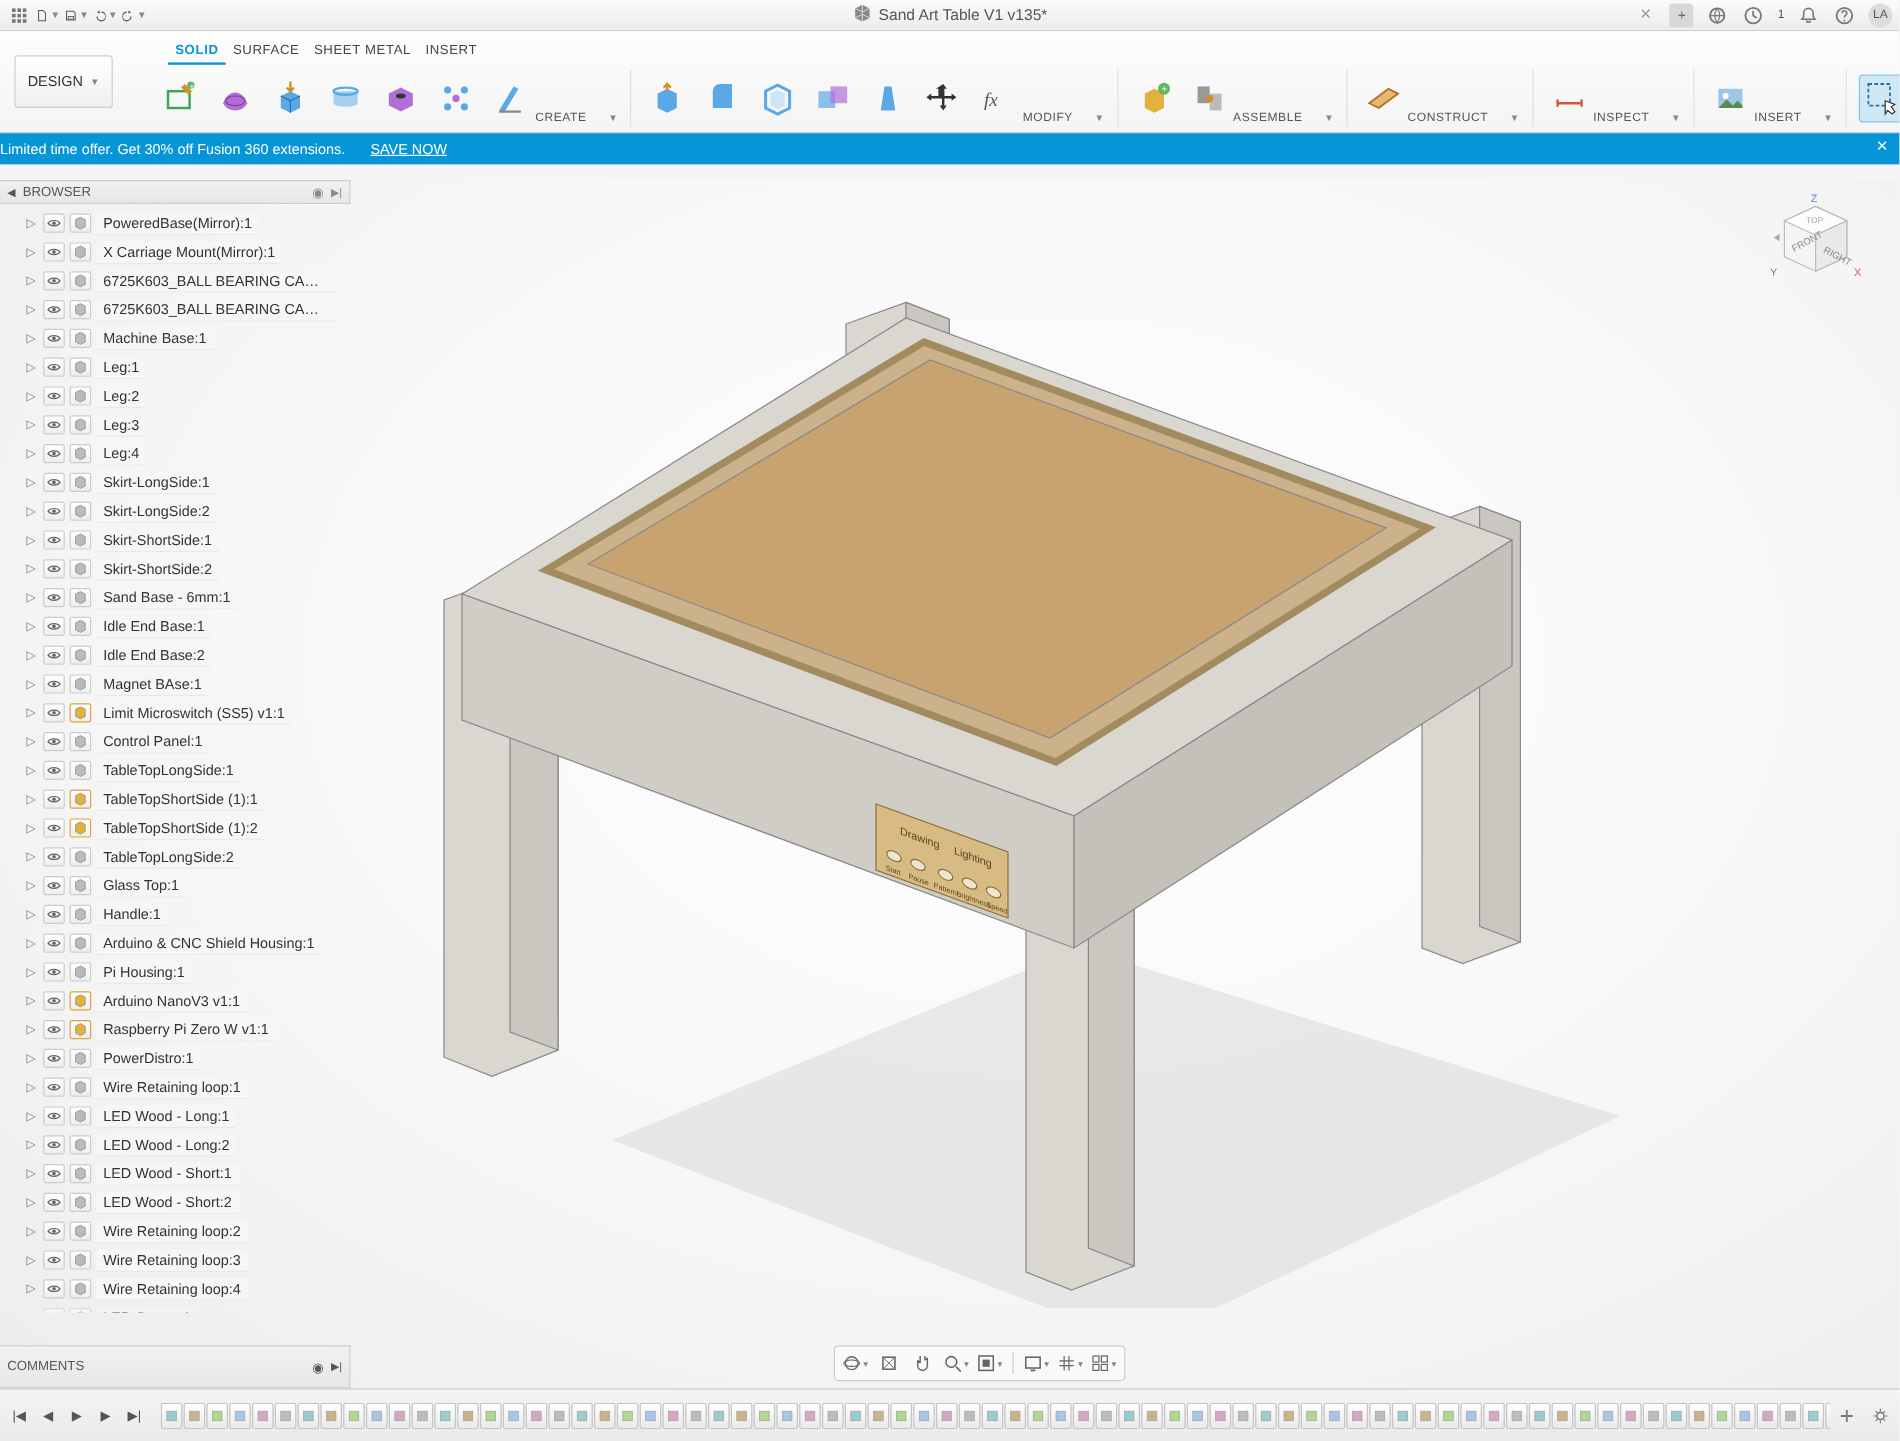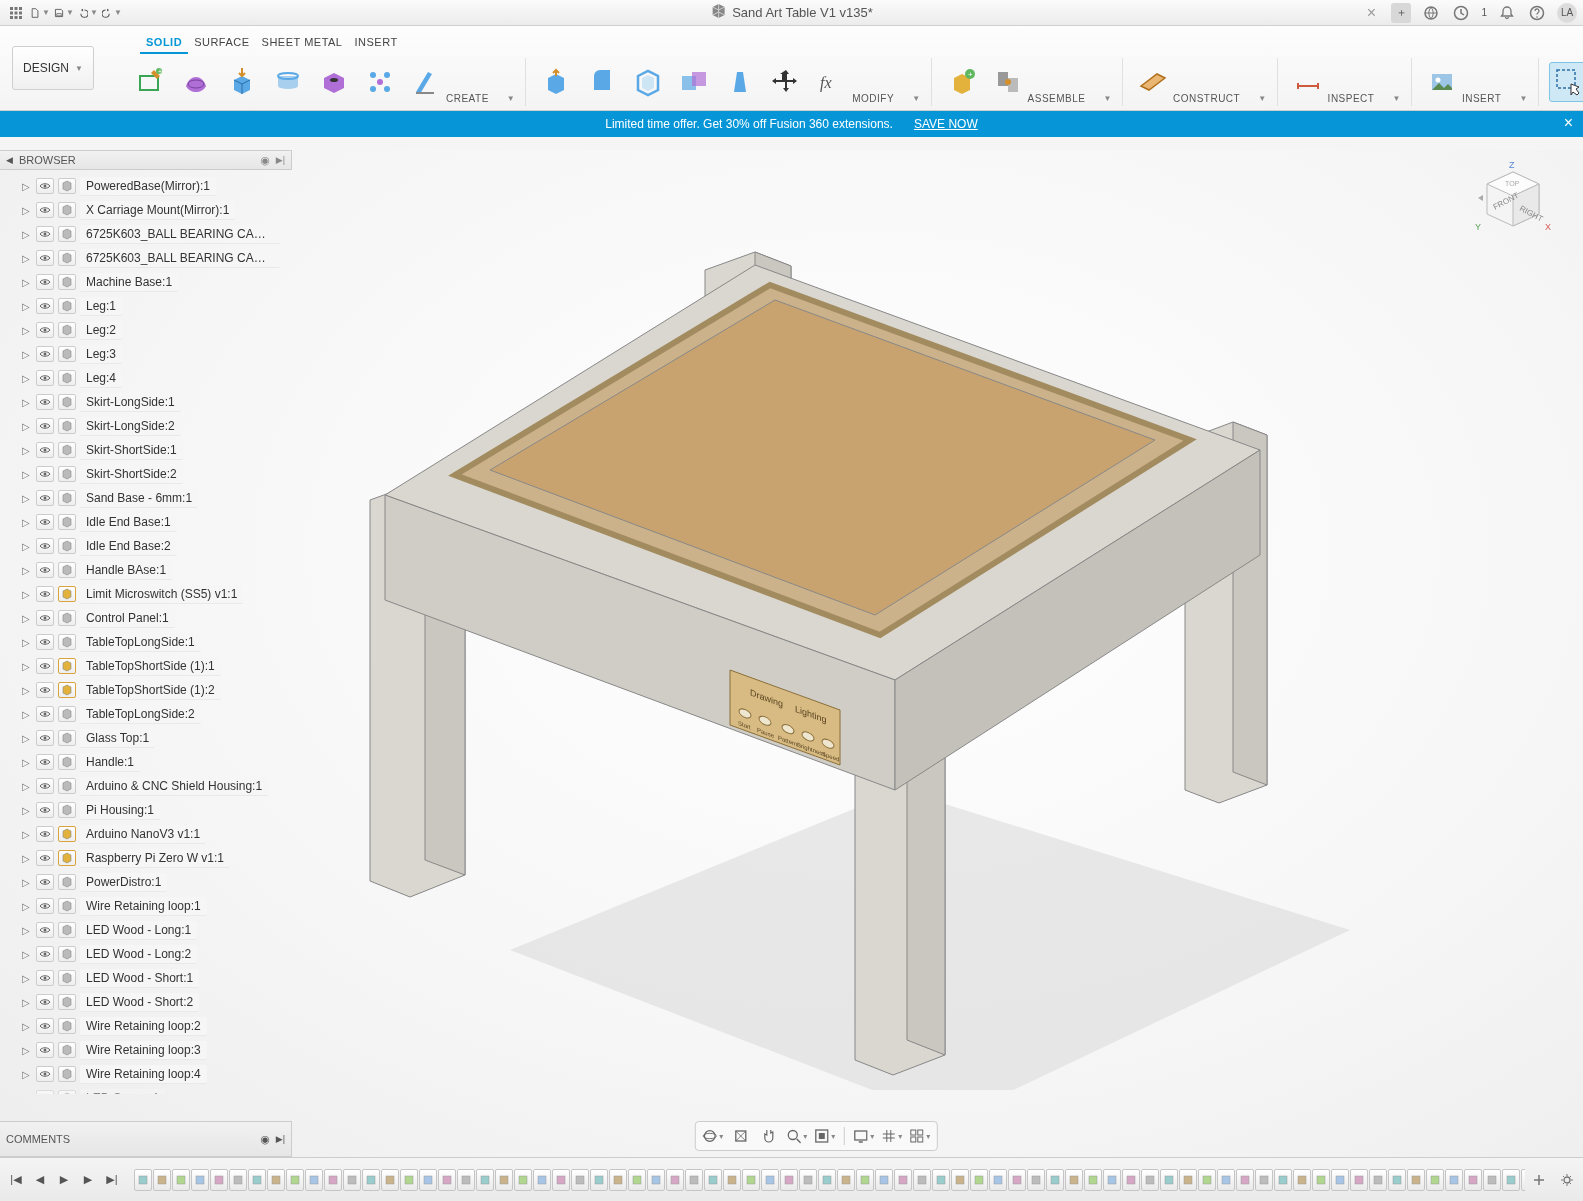--- a/index.html
+++ b/index.html
@@ -86,21 +86,21 @@
       cursor:pointer; border-radius:3px;
     }
     .tool-big.selected { background:#cfe8f5; border:1px solid #7fc5e4;}
     .tool-svg { width:32px; height:32px; }
 
     
     .promo {
       background: #0696d7;
       color:#fff;
       height: 26px;
-      display:flex; align-items:center; justify-content:center;
+      display:flex; align-items:center; 
       font-size: 12px;
       position:relative;
     }
     .promo a { color:#fff; text-decoration: underline; margin-left:21px;}
     .promo .close-x {
       position:absolute; right:10px; top:3px; color:#fff; font-size:16px; cursor:pointer;
     }
 
     
     .browser-header {
@@ -850,21 +850,21 @@
       <svg viewBox="0 0 12 12">
           <path d="M1 6c2-3 8-3 10 0-2 3-8 3-10 0z" fill="none" stroke="#666" stroke-width="1"></path>
           <circle cx="6" cy="6" r="1.5" fill="#666"></circle>
         </svg>
     </span>
     <span class="comp-icon ">
       <svg width="12" height="12" viewBox="0 0 12 12">
           <path d="M6 1l4 2v6l-4 2-4-2V3z" fill="#bbb" stroke="#888" stroke-width="0.6"></path>
         </svg>
     </span>
-    <span class="tree-label">Handle BAse:1</span>
+    <span class="tree-label">Magnet BAse:1</span>
     </div>
     <div class="tree-row">
     <span class="tri">▷</span>
     <span class="eye">
       <svg viewBox="0 0 12 12">
           <path d="M1 6c2-3 8-3 10 0-2 3-8 3-10 0z" fill="none" stroke="#666" stroke-width="1"></path>
           <circle cx="6" cy="6" r="1.5" fill="#666"></circle>
         </svg>
     </span>
     <span class="comp-icon linked">

